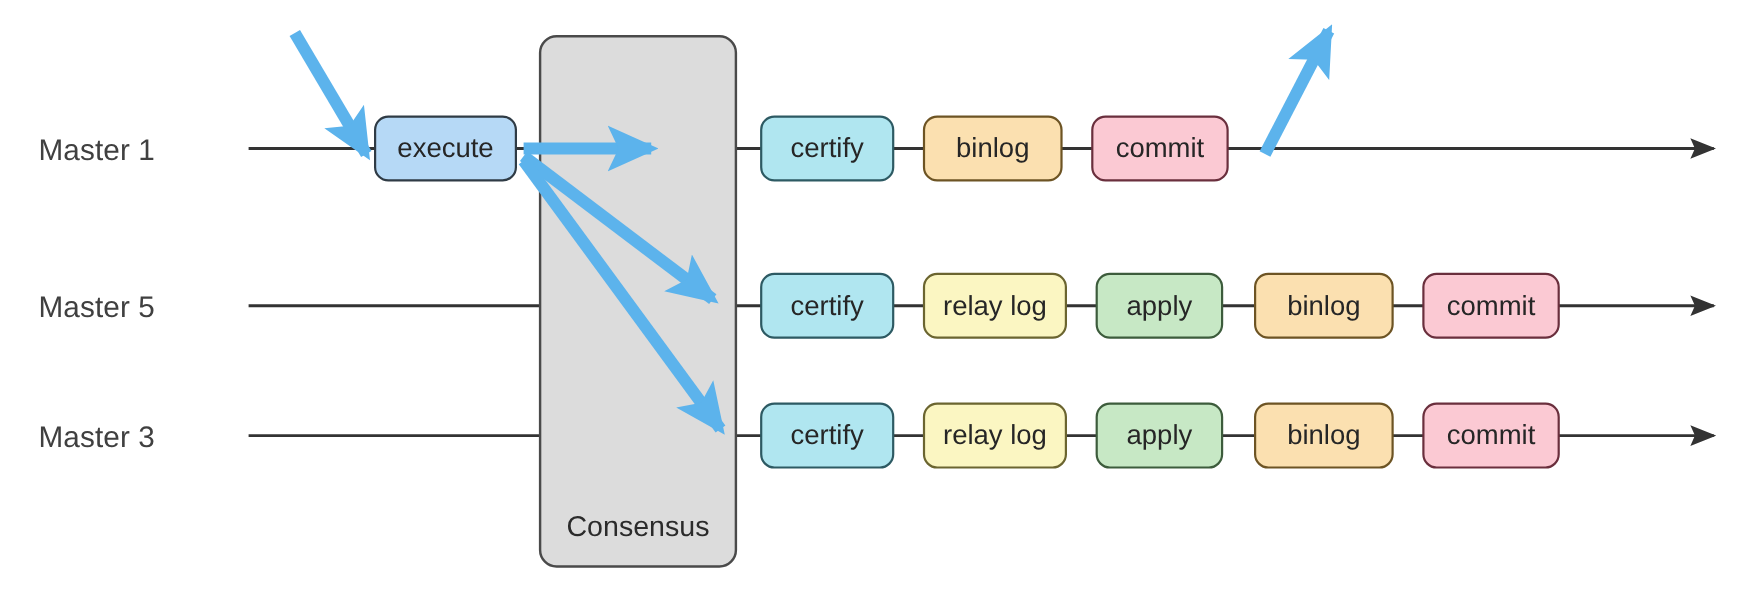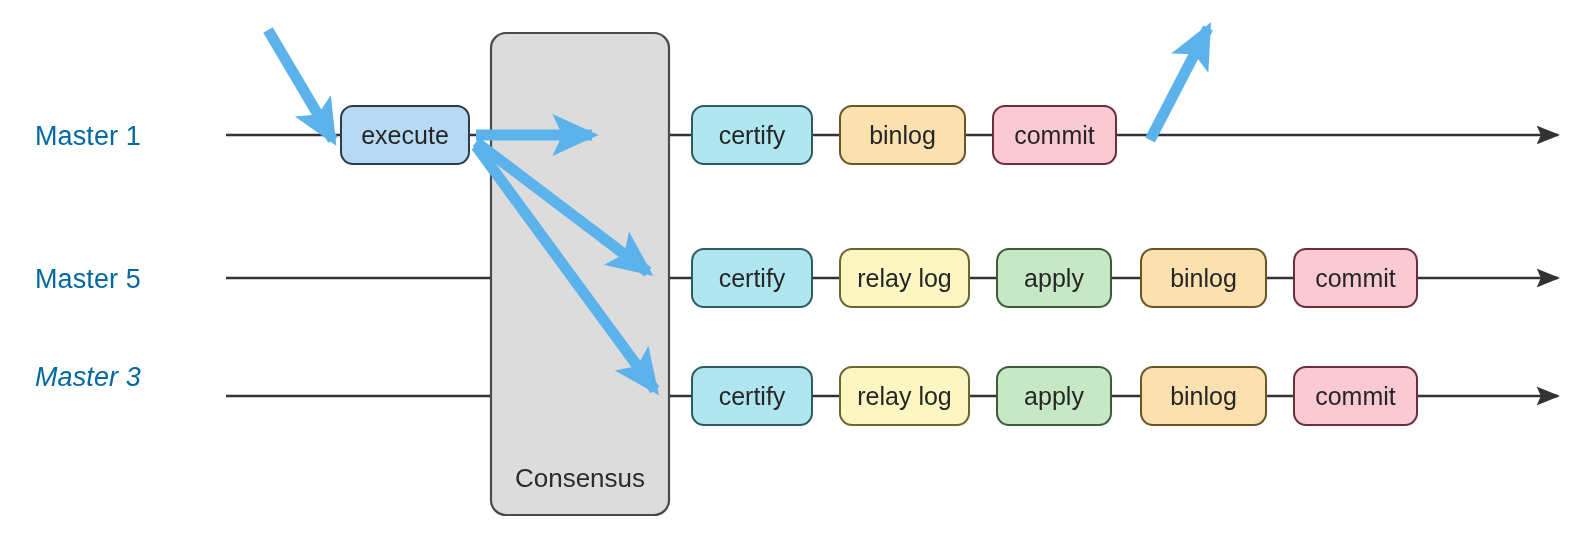--- a/index.html
+++ b/index.html
@@ -21,21 +21,21 @@
   #diagram-svg {
     position: absolute;
     left: 0;
     top: 0;
     width: 1595px;
     height: 549px;
   }
   .lane-label {
     position: absolute;
     font-size: 27px;
-    color: #0369a1;
+    color: #404040;
     white-space: nowrap;
     letter-spacing: 0.1px;
   }
   .node {
     position: absolute;
     box-sizing: border-box;
     border: 2px solid #333333;
     border-radius: 13px;
     display: flex;
     align-items: center;
@@ -73,21 +73,21 @@
         <line x1="476" y1="135" x2="592" y2="135" stroke="#5cb3ec" stroke-width="11" stroke-linecap="butt" marker-end="url(#blue-arrowhead)"></line>
         <line x1="476" y1="142" x2="648" y2="272" stroke="#5cb3ec" stroke-width="11" stroke-linecap="butt" marker-end="url(#blue-arrowhead)"></line>
         <line x1="476" y1="146" x2="655" y2="390" stroke="#5cb3ec" stroke-width="11" stroke-linecap="butt" marker-end="url(#blue-arrowhead)"></line>
         <line x1="1150" y1="140" x2="1208" y2="28" stroke="#5cb3ec" stroke-width="11" stroke-linecap="butt" marker-end="url(#blue-arrowhead)"></line>
       </g>
   </svg>
 
   <div id="lane-label-layer">
       <div class="lane-label" style="left: 35px; top: 121px;">Master 1</div>
       <div class="lane-label" style="left: 35px; top: 264px;">Master 5</div>
-      <div class="lane-label" style="left: 35px; top: 362px; font-style: italic;">Master 3</div>
+      <div class="lane-label" style="left: 35px; top: 382px;">Master 3</div>
     </div>
   <div id="node-layer">
       <div class="node" style="left: 340px; top: 105px; width: 130px; height: 60px; background: rgb(182, 217, 246); border-color: rgb(47, 59, 69); justify-content: center;">
         <span>execute</span>
       </div>
       <div class="node" style="left: 691px; top: 105px; width: 122px; height: 60px; background: rgb(176, 230, 240); border-color: rgb(45, 90, 99);">
         <span>certify</span>
       </div>
       <div class="node" style="left: 839px; top: 105px; width: 127px; height: 60px; background: rgb(251, 224, 176); border-color: rgb(109, 84, 36);">
         <span>binlog</span>

